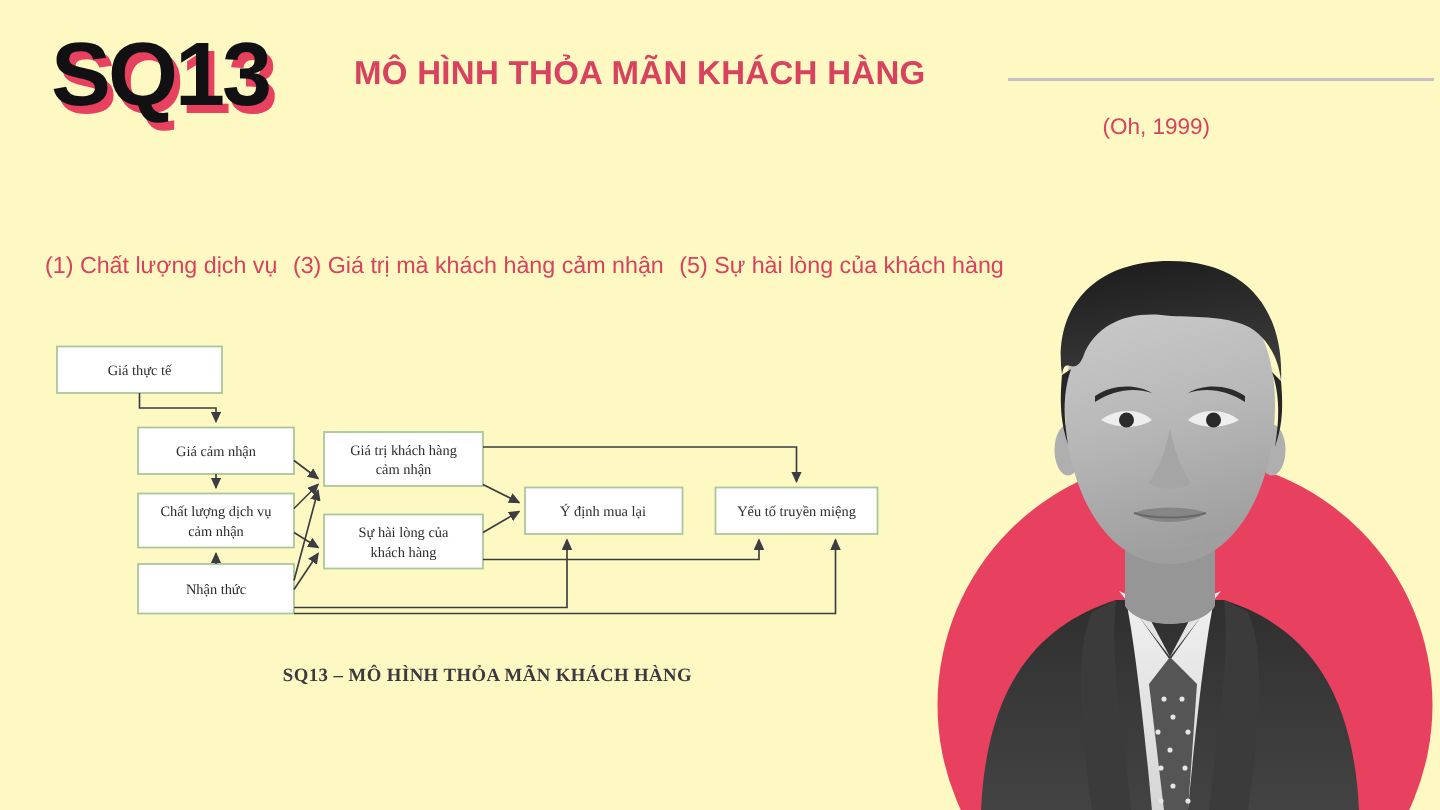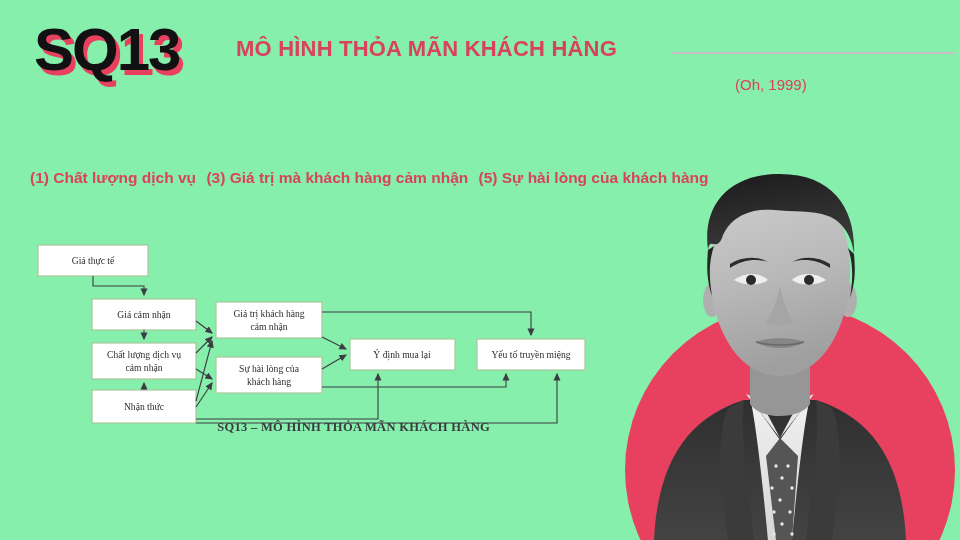--- a/index.html
+++ b/index.html
@@ -3,21 +3,21 @@
 <meta charset="utf-8">
 <style>
   html,body{margin:0;padding:0;}
   body{
     width:960px;height:540px;
     background:#ffffff;
     font-family:"Liberation Sans",sans-serif;
     overflow:hidden;
     position:relative;
   }
-  .slide{position:absolute;inset:0;background:#86efac;overflow:hidden;}
+  .slide{position:absolute;inset:0;background:#fef9c3;overflow:hidden;}
 
   
   .sq-logo{
     position:absolute;left:34px;top:20px;
     font-family:"Liberation Sans",sans-serif;
     font-weight:bold;font-size:60px;line-height:60px;
     letter-spacing:-2px;color:#111113;
     text-shadow:4px 5px 0 #e8415f;
     white-space:nowrap;
   }
@@ -43,45 +43,45 @@
   
   .sec-head{
     position:absolute;left:36px;top:124px;
     font-weight:bold;font-size:18px;line-height:22px;
     color:#121216;letter-spacing:.1px;white-space:nowrap;
   }
   .sec-list{
     position:absolute;left:30px;top:168px;
     font-size:15.5px;line-height:20px;color:#d9425e;white-space:nowrap;
   }
-  .sec-list .it{margin-right:6px;font-weight:bold;}
+  .sec-list .it{margin-right:6px;}
 
   
   .photo-wrap{
     position:absolute;left:600px;top:140px;width:360px;height:400px;
     overflow:hidden;
   }
   .red-circle{
     position:absolute;left:25px;top:165px;width:330px;height:330px;
     background:#e8415f;border-radius:50%;
   }
   .portrait{
     position:absolute;left:42px;top:14px;width:276px;height:386px;
     filter:grayscale(100%);
   }
   .portrait svg{display:block;width:100%;height:100%;}
 
   
   .diagram{
-    position:absolute;left:20px;top:229px;width:600px;height:240px;text-align:center;
+    position:absolute;left:20px;top:215px;width:600px;height:240px;text-align:center;
   }
   .diagram svg{display:block;width:100%;height:100%;}
   .dg-caption{
-    position:absolute;left:160px;top:420px;width:330px;
-    text-align:right;
+    position:absolute;left:160px;top:443px;width:330px;
+    text-align:center;
     font-family:"Liberation Serif",serif;
     font-weight:bold;font-size:12.5px;letter-spacing:.3px;
     color:#3a3a40;
   }
 </style>
 </head>
 <body>
 
 <div class="slide">
 

